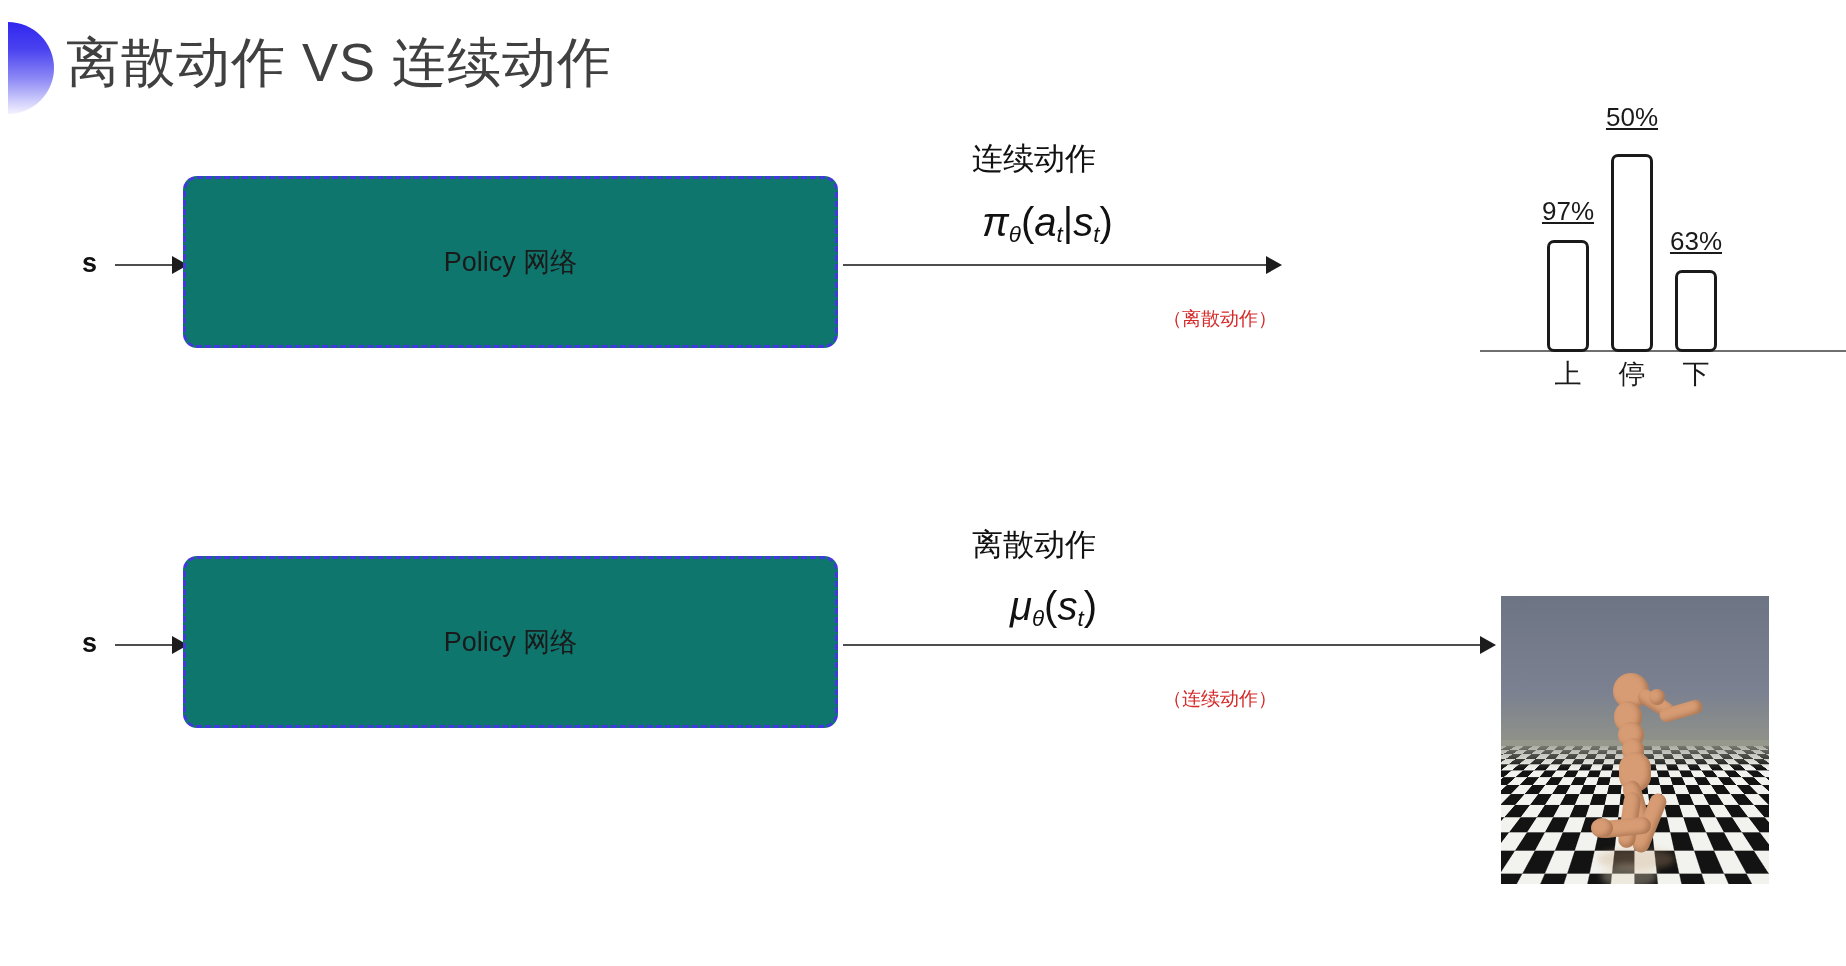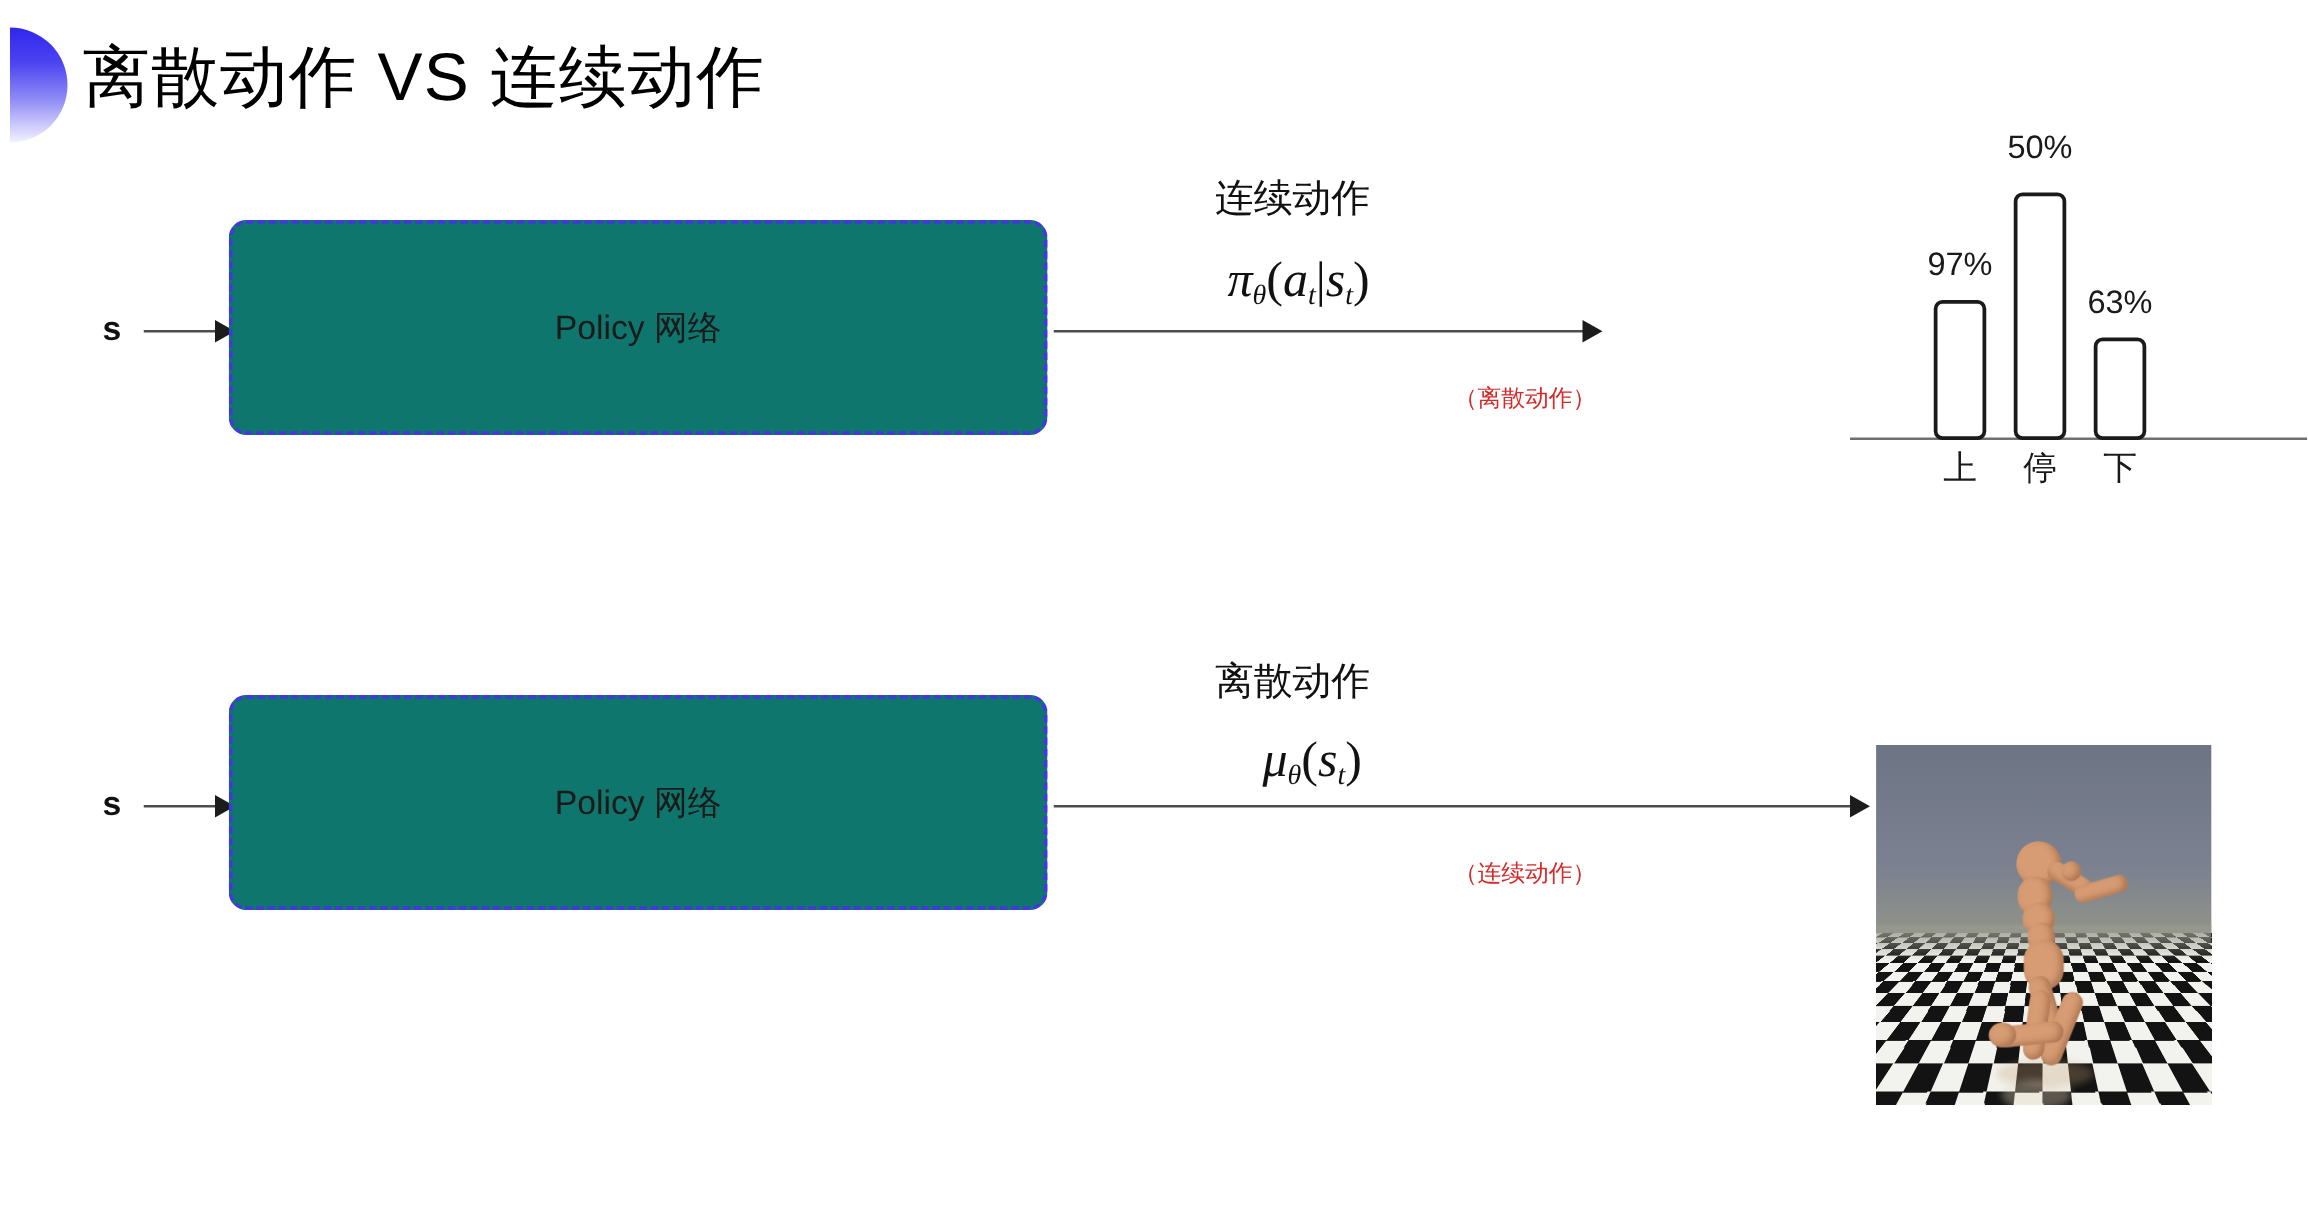--- a/index.html
+++ b/index.html
@@ -28,21 +28,21 @@
     border-top-right-radius: 46px 46px;
     border-bottom-right-radius: 46px 46px;
     background: linear-gradient(to bottom, #2f26ee 0%, #4b43f0 30%, #8e8af5 62%, #cfcdfb 86%, #f3f2fe 100%);
   }
   .title-text {
     position: absolute;
     left: 66px;
     top: 23px;
     font-size: 54px;
     line-height: 78px;
-    color: #000000;
+    color: #404040;
     letter-spacing: 1px;
     white-space: nowrap;
   }
 
   
   .policy-box {
     position: absolute;
     border: 3px dashed #4338dd;
     border-radius: 14px;
     background: #0f766e;
@@ -83,21 +83,21 @@
   }
 
   .policy-title {
     position: absolute;
     font-size: 31px;
     color: #111111;
     white-space: nowrap;
   }
   .policy-formula {
     position: absolute;
-    font-family: Liberation Serif, serif;
+    font-family: Liberation Sans, sans-serif;
     font-style: italic;
     font-size: 40px;
     color: #111111;
     white-space: nowrap;
   }
   .policy-formula .up {
     font-style: normal;
   }
   .policy-formula sub {
     font-size: 0.56em;
@@ -133,20 +133,21 @@
     border-radius: 7px;
     background: #ffffff;
     box-sizing: border-box;
   }
   .bar-value {
     position: absolute;
     font-size: 26px;
     color: #1a1a1a;
     text-align: center;
     white-space: nowrap;
+    text-decoration: underline;
   }
   .bar-tick {
     position: absolute;
     bottom: 4px;
     font-size: 27px;
     color: #1a1a1a;
     text-align: center;
     white-space: nowrap;
   }
 

